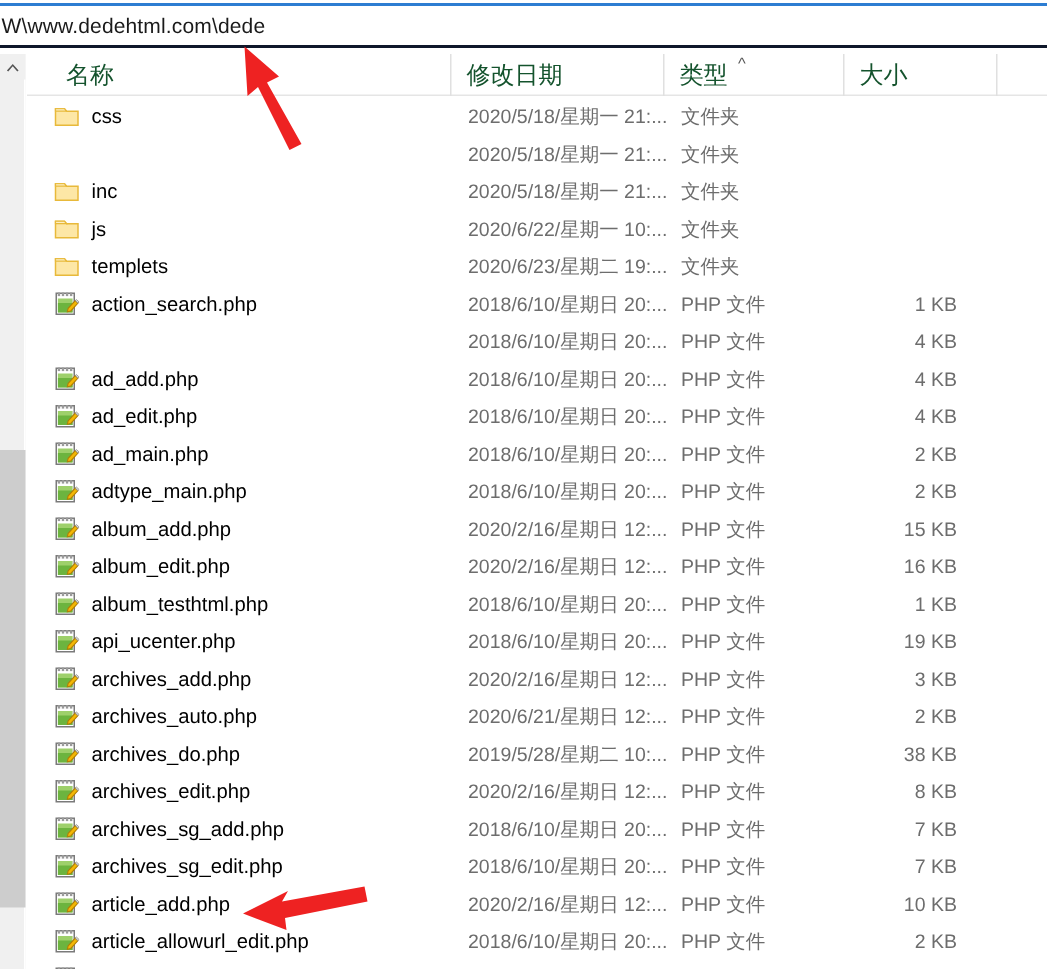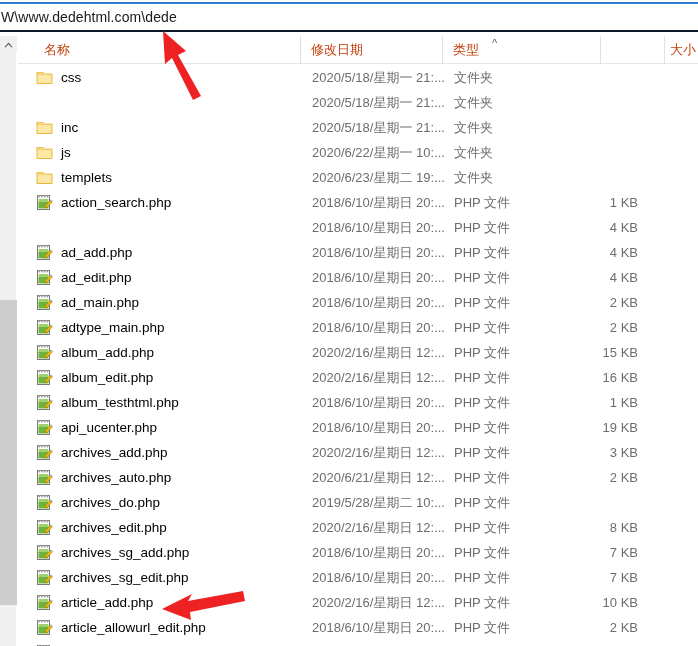--- a/index.html
+++ b/index.html
@@ -40,21 +40,21 @@
   }
 
   
   .headerrow {
     position: absolute; left: 18px; top: 36px; width: 680px; height: 28px;
     background: #ffffff; border-bottom: 1px solid #e5e5e5;
   }
   .hcell {
     position: absolute; top: 0; height: 28px;
     display: flex; align-items: center;
-    font-size: 13px; color: #c2410c;
+    font-size: 16px; color: #14532d;
     border-left: 1px solid #e0e0e0;
     padding-left: 10px;
     white-space: nowrap;
   }
   .hcell.first { border-left: none; padding-left: 26px; }
   .sort-caret {
     position: absolute; top: 38px; left: 492px;
     font-size: 11px; color: #5a5a5a; line-height: 1;
   }
 
@@ -117,21 +117,21 @@
   <div class="headerrow">
     <div class="hcell first" style="left:0px;width:282px;">
       <span>名称</span>
     </div>
     <div class="hcell" style="left:282px;width:142px;">
       <span>修改日期</span>
     </div>
     <div class="hcell" style="left:424px;width:126px;">
       <span>类型</span>
     </div>
-    <div class="hcell" style="left:582px;width:96px;justify-content:flex-end;">
+    <div class="hcell" style="left:544px;width:96px;">
       <span>大小</span>
     </div>
     <div class="hcell" style="left:646px;width:34px;"></div>
   </div>
   <div class="sort-caret">^</div>
 
   <div class="filelist" id="filelist">
       <div class="row">
         <div class="cell-name">
           <svg class="icon" viewBox="0 0 17 17">
@@ -409,20 +409,21 @@
             <rect x="10.6" y="1" width="1.6" height="2.4" fill="#9a9a9a"></rect>
             <rect x="2.6" y="5" width="9.8" height="9.3" fill="#9ed06b"></rect>
             <rect x="2.6" y="8" width="9.8" height="6.3" fill="#6cb43f"></rect>
             <path d="M9.4 11.6 L14.2 6.4 L16 8.1 L11.2 13.3 L8.9 13.9 Z" fill="#f2b705" stroke="#b07d06" stroke-width="0.7"></path>
             <path d="M14.2 6.4 L16 8.1 L16.7 7.3 L15 5.7 Z" fill="#e0e0e0" stroke="#8a8a8a" stroke-width="0.5"></path>
           </svg>
           <span>archives_do.php</span>
         </div>
         <div class="cell-date">2019/5/28/星期二 10:...</div>
         <div class="cell-type">PHP 文件</div>
+        <div class="cell-size">38 KB</div>
       </div>
       <div class="row">
         <div class="cell-name">
           <svg class="icon" viewBox="0 0 17 17">
             <rect x="1.5" y="1.5" width="12" height="14" fill="#ffffff" stroke="#7a7a7a" stroke-width="1"></rect>
             <rect x="2.5" y="1" width="1.6" height="2.4" fill="#9a9a9a"></rect>
             <rect x="5.2" y="1" width="1.6" height="2.4" fill="#9a9a9a"></rect>
             <rect x="7.9" y="1" width="1.6" height="2.4" fill="#9a9a9a"></rect>
             <rect x="10.6" y="1" width="1.6" height="2.4" fill="#9a9a9a"></rect>
             <rect x="2.6" y="5" width="9.8" height="9.3" fill="#9ed06b"></rect>

